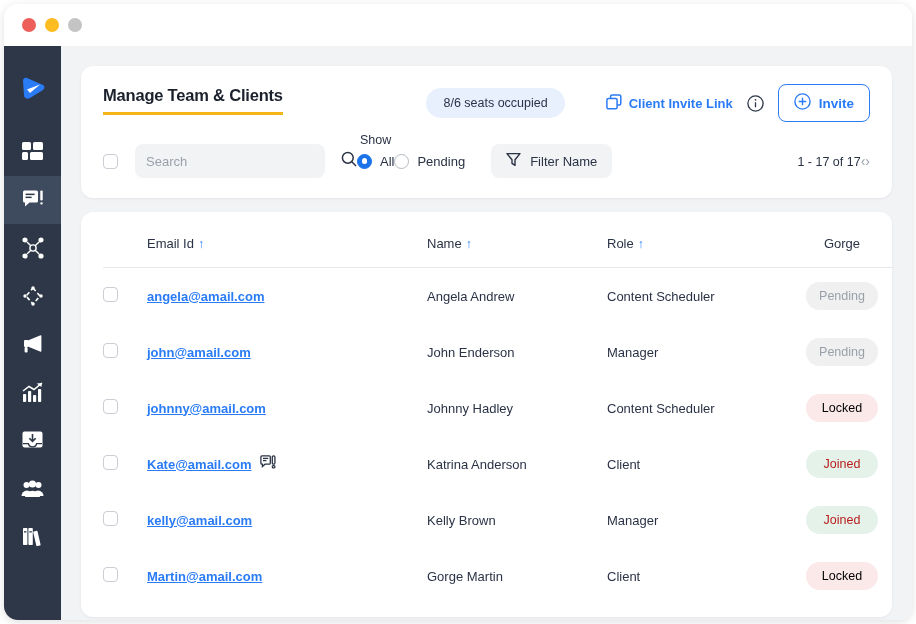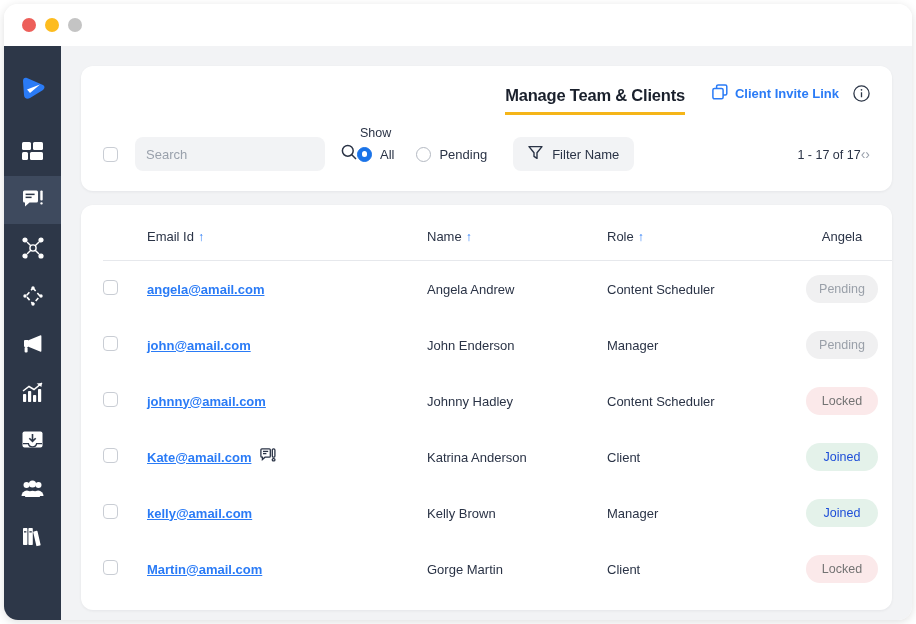--- a/index.html
+++ b/index.html
@@ -68,21 +68,21 @@
     background: #ffffff;
     border-radius: 12px;
     box-shadow: 0 1px 3px rgba(16,24,40,0.06);
   }
 
   
   #top-card {
     padding: 18px 22px 20px 22px;
     margin-bottom: 14px;
   }
-  #top-row { display: flex; align-items: flex-start; justify-content: flex-end; }
+  #top-row { display: flex; align-items: flex-start; justify-content: space-between; }
   #page-title {
     font-size: 16.5px; font-weight: bold; color: #1A202C;
     letter-spacing: -0.2px;
     padding-bottom: 7px;
     border-bottom: 3px solid #F5B518;
     display: inline-block;
   }
   #title-wrap { padding-top: 2px; }
 
   #top-actions { display: flex; align-items: center; gap: 14px; }
@@ -138,21 +138,21 @@
     font-family: "Liberation Sans", sans-serif;
     font-size: 13px; color: #6B7280;
   }
   #search-input::placeholder { color: #9AA1AC; }
 
   #show-group { margin-left: 32px; position: relative; }
   #show-label {
     font-size: 12.5px; color: #2A3346;
     position: absolute; top: -21px; left: 3px;
   }
-  #radios { display: flex; align-items: flex-end; gap: 22px; }
+  #radios { display: flex; align-items: flex-end; }
   .radio-item { display: flex; align-items: center; gap: 8px; font-size: 13px; color: #2A3346; }
   .radio {
     width: 15px; height: 15px; border-radius: 50%;
     border: 1.5px solid #B4B9C2; background: #fff;
     display: flex; align-items: center; justify-content: center;
   }
   .radio.on { border: 1.5px solid #1A73E8; background: #1A73E8; }
   .radio.on::after {
     content: ""; width: 5.5px; height: 5.5px; border-radius: 50%;
     background: #ffffff;
@@ -204,22 +204,22 @@
   .email-link { color: #2A7BF6; font-weight: bold; }
   .badge {
     display: inline-block;
     min-width: 72px;
     text-align: center;
     font-size: 12.5px;
     border-radius: 999px;
     padding: 7px 0;
   }
   .badge.pending { background: #F0F0F1; color: #9AA0A9; }
-  .badge.locked  { background: #FBE9EA; color: #737373; }
-  .badge.joined  { background: #E4F2EA; color: #1d4ed8; }
+  .badge.locked  { background: #FBE9EA; color: #000000; }
+  .badge.joined  { background: #E4F2EA; color: #b91c1c; }
 </style>
 </head>
 <body>
 
 <div id="window">
 
   <div id="titlebar">
     <div class="dot red"></div>
     <div class="dot yellow"></div>
     <div class="dot grey"></div>
@@ -352,39 +352,50 @@
     <div id="main">
 
       <div class="card" id="top-card">
 
         <div id="top-row">
           <div id="title-wrap">
             <div id="page-title">Manage Team &amp; Clients</div>
           </div>
 
           <div id="top-actions">
+            <div id="seats-badge">8/6 seats occupied</div>
 
             <div id="invite-link">
               <span>
                 <svg width="16" height="16" viewBox="0 0 16 16" fill="none" stroke="#2A7BF6" stroke-width="1.5">
                   <rect x="4.6" y="0.9" width="10.2" height="10.2" rx="1.5"></rect>
                   <rect x="0.9" y="4.6" width="10.2" height="10.2" rx="1.5" fill="#ffffff"></rect>
                 </svg>
               </span>
               <span>Client Invite Link</span>
             </div>
 
             <div id="info-icon">
               <svg width="17" height="17" viewBox="0 0 17 17" fill="none" stroke="#2D3748" stroke-width="1.3">
                 <circle cx="8.5" cy="8.5" r="7.6"></circle>
                 <line x1="8.5" y1="7.3" x2="8.5" y2="12.2"></line>
                 <circle cx="8.5" cy="4.8" r="0.85" fill="#2D3748" stroke="none"></circle>
               </svg>
             </div>
 
+            <div id="invite-btn">
+              <span>
+                <svg width="17" height="17" viewBox="0 0 17 17" fill="none" stroke="#2A7BF6" stroke-width="1.4">
+                  <circle cx="8.5" cy="8.5" r="7.6"></circle>
+                  <line x1="8.5" y1="4.7" x2="8.5" y2="12.3"></line>
+                  <line x1="4.7" y1="8.5" x2="12.3" y2="8.5"></line>
+                </svg>
+              </span>
+              <span>Invite</span>
+            </div>
           </div>
         </div>
 
         <div id="filter-row">
           <div class="cbox"></div>
 
           <div id="search-box">
             <input id="search-input" type="text" placeholder="Search" style="">
             <span>
               <svg width="16" height="16" viewBox="0 0 16 16" fill="none" stroke="#2A3346" stroke-width="1.5">
@@ -433,21 +444,21 @@
               <th class="col-email">
                 <span>Email Id</span><span class="sort">↑</span>
               </th>
               <th class="col-name">
                 <span>Name</span><span class="sort">↑</span>
               </th>
               <th class="col-role">
                 <span>Role</span><span class="sort">↑</span>
               </th>
               <th class="col-status">
-                <span>Angela</span>
+                <span>Gorge</span>
               </th>
             </tr>
           </thead>
           <tbody id="tbody">
               <tr>
                 <td class="col-chk"><span class="cbox" style="display:inline-block"></span></td>
                 <td class="col-email">
                   <span class="email-cell">
                     <a class="email-link" href="#">angela@amail.com</a>
                   </span>

